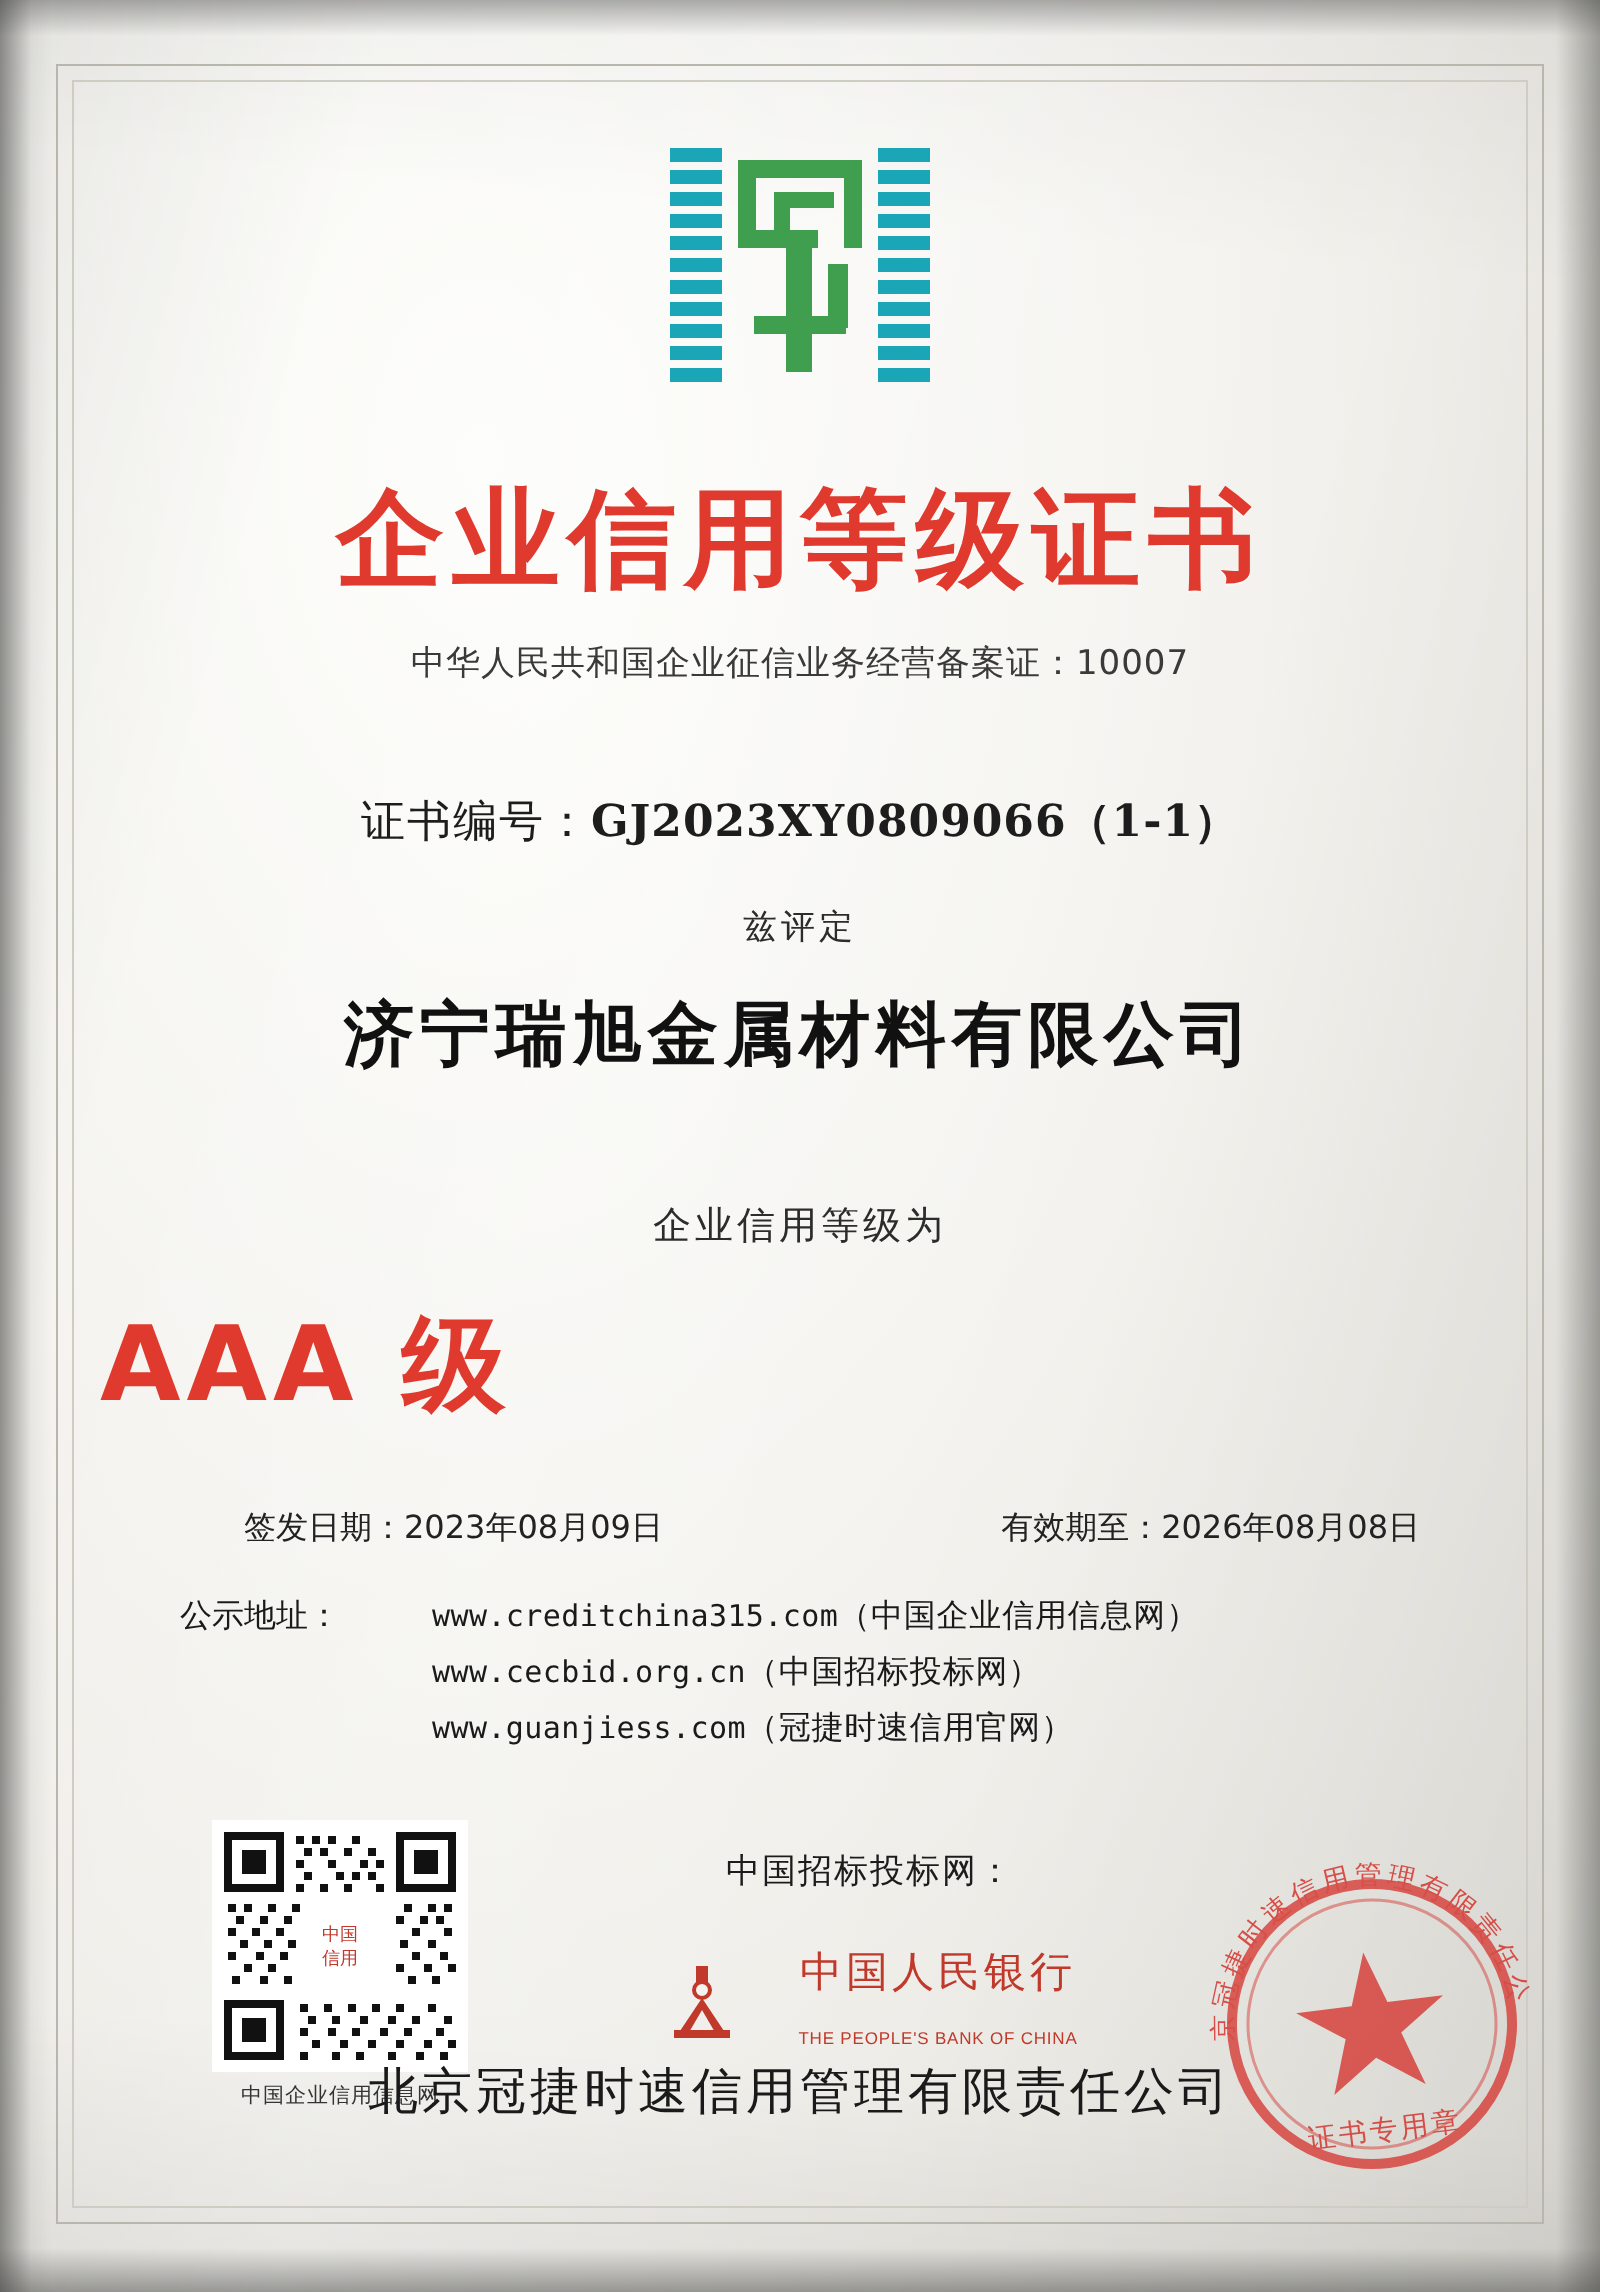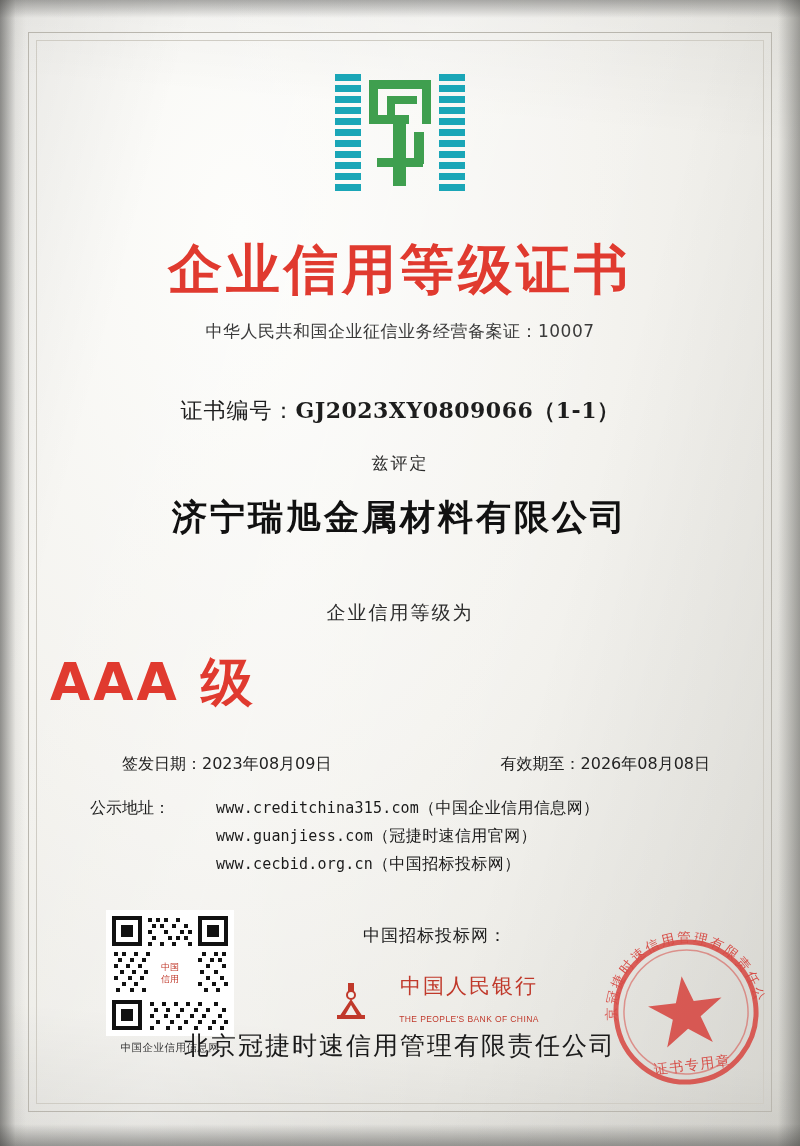--- a/index.html
+++ b/index.html
@@ -376,24 +376,24 @@
     </div>
 
     <div class="publicity">
       <div class="publicity-line">
         <div class="publicity-label">公示地址：</div>
         <div class="publicity-urls">
           <div class="publicity-url-row">
             <span class="url">www.creditchina315.com</span><span>（中国企业信用信息网）</span>
           </div>
           <div class="publicity-url-row">
-            <span class="url">www.guanjiess.com</span><span>（冠捷时速信用官网）</span>
+            <span class="url">www.cecbid.org.cn</span><span>（中国招标投标网）</span>
           </div>
           <div class="publicity-url-row">
-            <span class="url">www.cecbid.org.cn</span><span>（中国招标投标网）</span>
+            <span class="url">www.guanjiess.com</span><span>（冠捷时速信用官网）</span>
           </div>
         </div>
       </div>
     </div>
 
     <div class="qr-block">
       <div class="qr-img">
         <svg viewBox="0 0 128 126" width="128" height="126">
           <rect x="0" y="0" width="128" height="126" fill="#ffffff"></rect>
           <g fill="#111">

